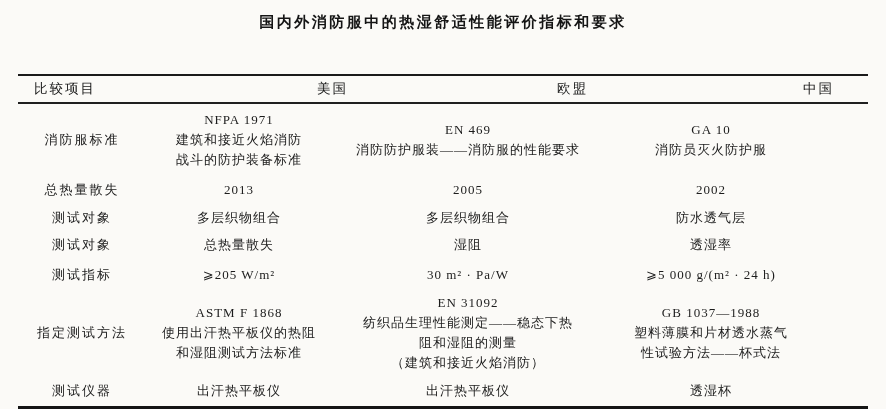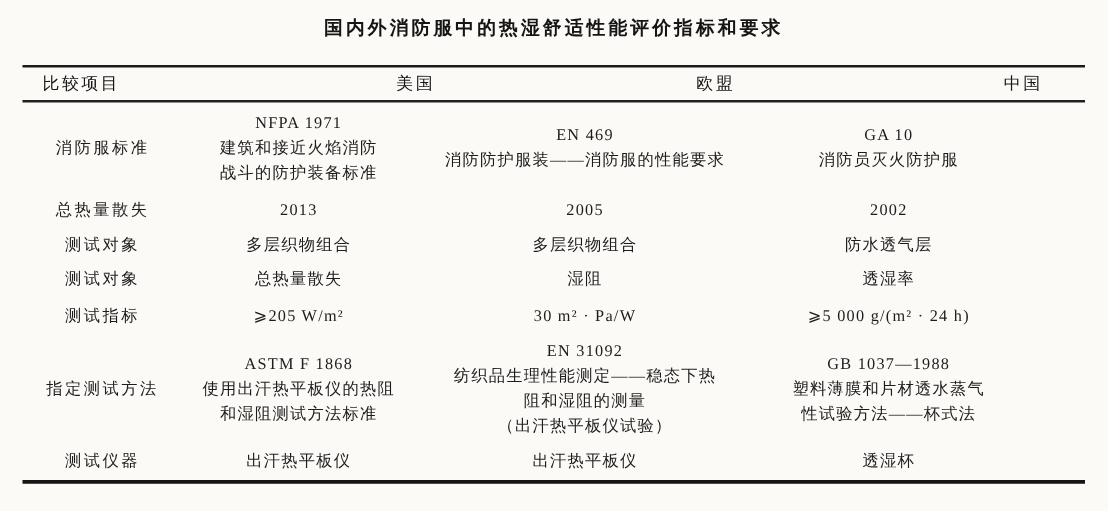--- a/index.html
+++ b/index.html
@@ -9,21 +9,21 @@
     font-family:"Liberation Serif","DejaVu Serif",serif;
     font-size:13px;
   }
   .page{width:886px;height:407px;position:relative;}
   .title{
     padding-top:13px;text-align:center;
     font-weight:bold;font-size:15px;letter-spacing:2.5px;
     color:#151515;
   }
   .table{
-    margin:20px 18px 0 18px;
+    margin:42px 18px 0 18px;
     border-top:2px solid #1a1a1a;
     border-bottom:3px solid #151515;
   }
   .tr{
     display:grid;
     grid-template-columns:112px 218px 240px 1fr;
     align-items:center;
   }
   .tr.head{border-bottom:2px solid #1f1f1f;height:26px;}
   .td{line-height:20px;letter-spacing:1px;}
@@ -107,21 +107,21 @@
       <div class="td label">指定测试方法</div>
       <div class="td c">
         <span class="line">ASTM F 1868</span>
         <span class="line">使用出汗热平板仪的热阻</span>
         <span class="line">和湿阻测试方法标准</span>
       </div>
       <div class="td c">
         <span class="line">EN 31092</span>
         <span class="line">纺织品生理性能测定——稳态下热</span>
         <span class="line">阻和湿阻的测量</span>
-        <span class="line">（出汗热平板仪试验）</span>
+        <span class="line">（建筑和接近火焰消防）</span>
       </div>
       <div class="td c cn">
         <span class="line">GB 1037—1988</span>
         <span class="line">塑料薄膜和片材透水蒸气</span>
         <span class="line">性试验方法——杯式法</span>
       </div>
     </div>
 
     <div class="tr r6">
       <div class="td label">测试仪器</div>

